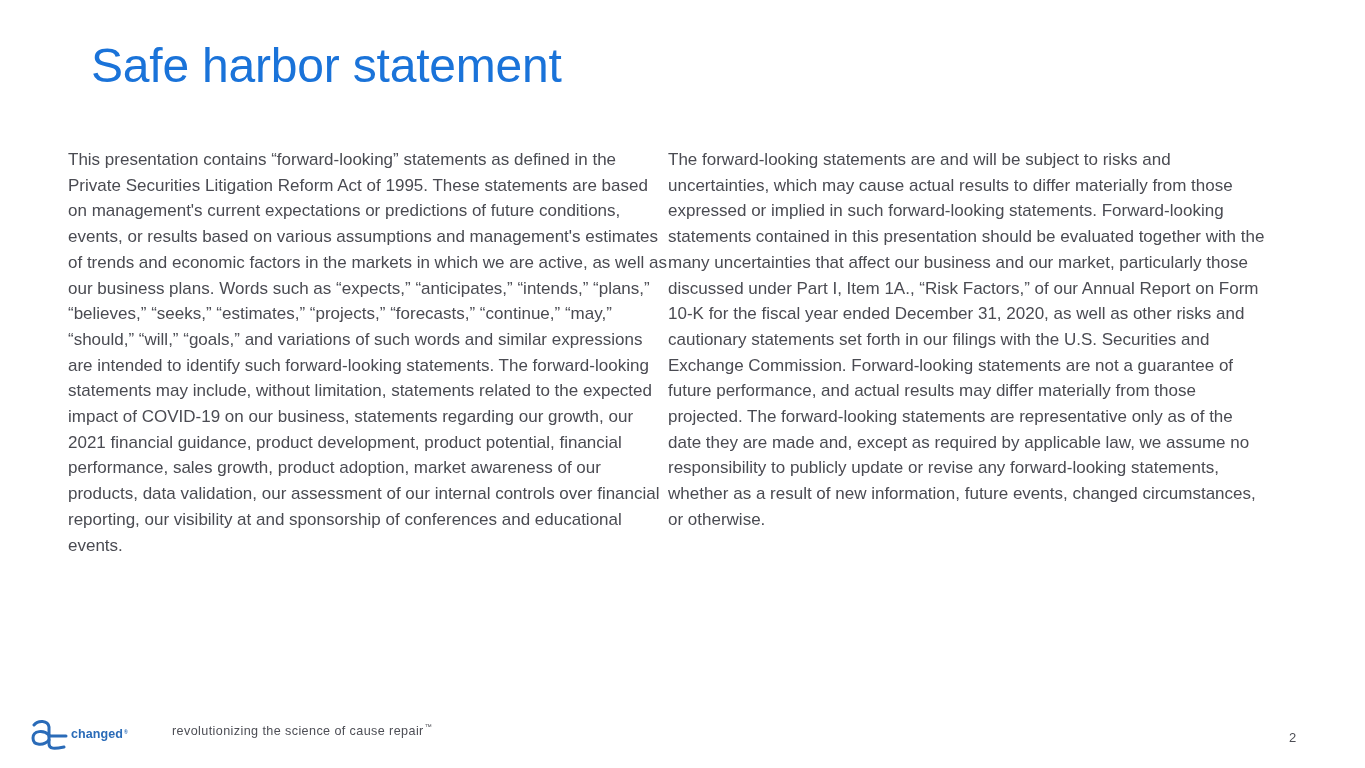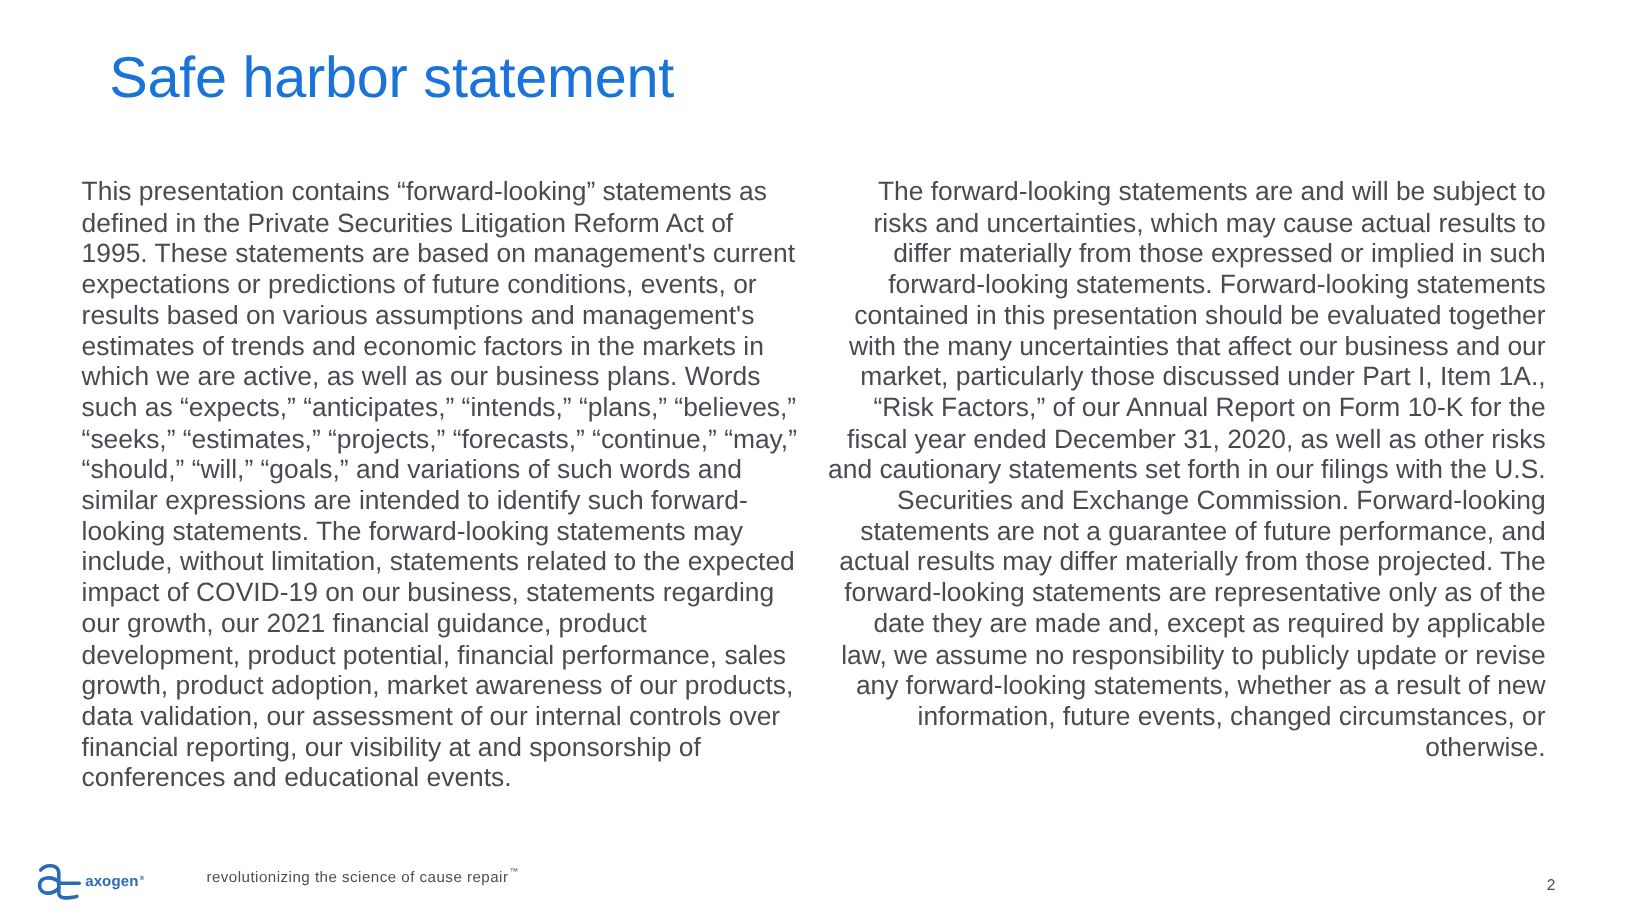--- a/index.html
+++ b/index.html
@@ -21,27 +21,27 @@
       margin: 12px;
       font-size: 48px;
       font-weight: normal;
       color: #1a73d9;
       line-height: 60px;
       letter-spacing: -0.2px;
     }
     .col {
       position: absolute;
       top: 147px;
-      font-size: 22px;
+      font-size: 17px;
       line-height: 25.7px;
       color: #4a4b52;
       margin: 0;
     }
     .col-left { left: 68px; width: 600px; }
-    .col-right { left: 688px; width: 600px; text-align: right; }
+    .col-right { left: 668px; width: 600px; }
     .col p { margin: 0; }
     .logo {
       position: absolute;
       left: 28px;
       top: 716px;
       width: 110px;
       height: 36px;
       display: flex;
       align-items: center;
     }
@@ -99,18 +99,18 @@
 </div>
 
 <div class="logo">
   <span>
     <svg width="40" height="32" viewBox="0 0 40 32">
       <path d="M6 7 C 10 2, 20 2, 21 9 L 21 26 C 21 31, 26 31, 36 29" fill="none" stroke="#2a6bb8" stroke-width="3" stroke-linecap="round"></path>
       <path d="M21 17 C 16 12, 5 12, 5 20 C 5 28, 16 28, 21 22" fill="none" stroke="#2a6bb8" stroke-width="3" stroke-linecap="round"></path>
       <path d="M21 18 L 38 18" fill="none" stroke="#2a6bb8" stroke-width="3" stroke-linecap="round"></path>
     </svg>
   </span>
-  <span class="logo-word"><span>axogen</span><sup>®</sup></span>
+  <span class="logo-word"><span>changed</span><sup>®</sup></span>
 </div>
 
 <div class="tagline"><span>revolutionizing the science of cause repair</span><span class="tm">™</span></div>
 
 <div class="page-num">2</div>
 
 </body></html>

